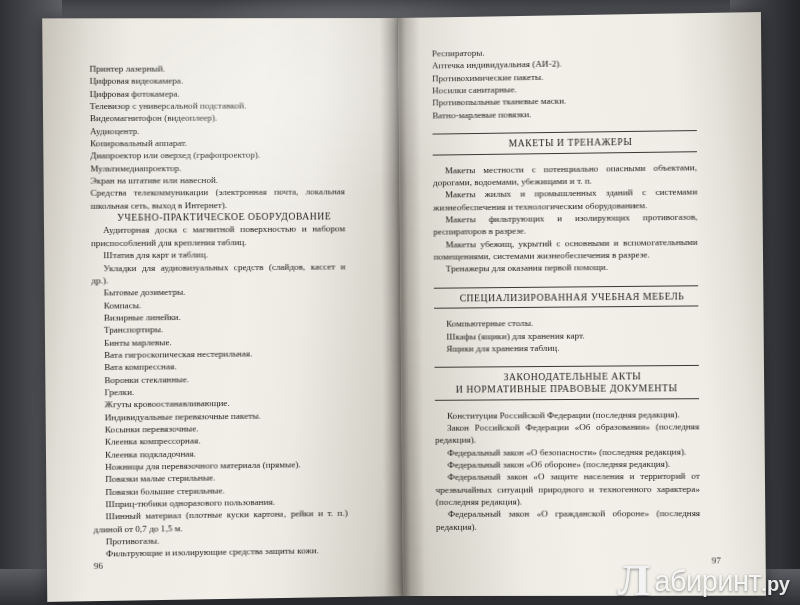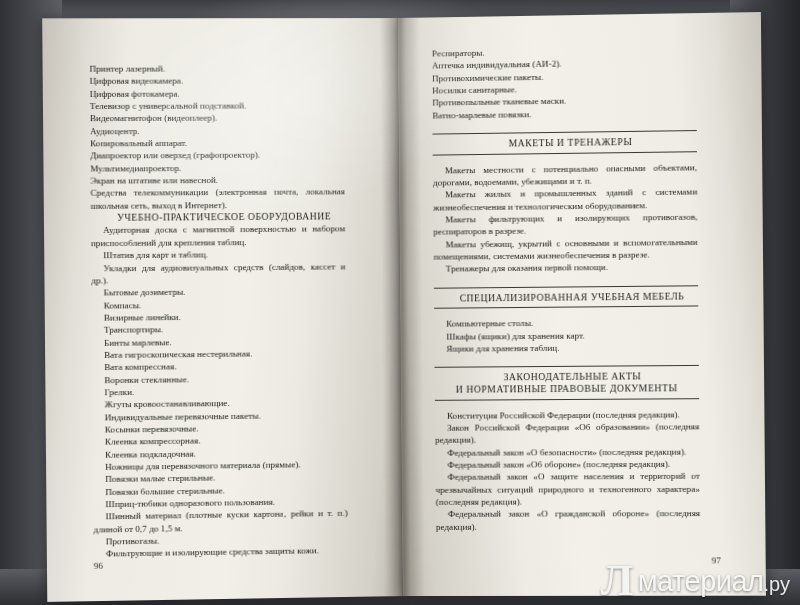--- a/index.html
+++ b/index.html
@@ -182,20 +182,21 @@
     font-size: 29px;
     line-height: 30px;
     color: #f7f7f7;
     letter-spacing: -0.5px;
     text-shadow: 0 1px 3px rgba(0,0,0,0.5);
     padding-bottom: 2px;
   }
   .wm-text .dom {
     font-size: 20px;
     letter-spacing: 0px;
+    font-weight: bold;
   }
 </style>
 </head>
 <body>
 
 <div class="photo">
   <div class="bg-top"></div>
   <div class="bg-left"></div>
   <div class="bg-right"></div>
   <div class="bg-bottom"></div>
@@ -287,15 +288,15 @@
       </div>
       <div class="folio r">97</div>
     </div>
 
     <div class="gutter"></div>
     <div class="glare"></div>
   </div>
 
   <div class="watermark">
     <span class="wm-mark">Л</span>
-    <span class="wm-text"><span>материал</span><span class="dom">.ру</span></span>
+    <span class="wm-text"><span>абиринт</span><span class="dom">.ру</span></span>
   </div>
 </div>
 
 </body></html>

